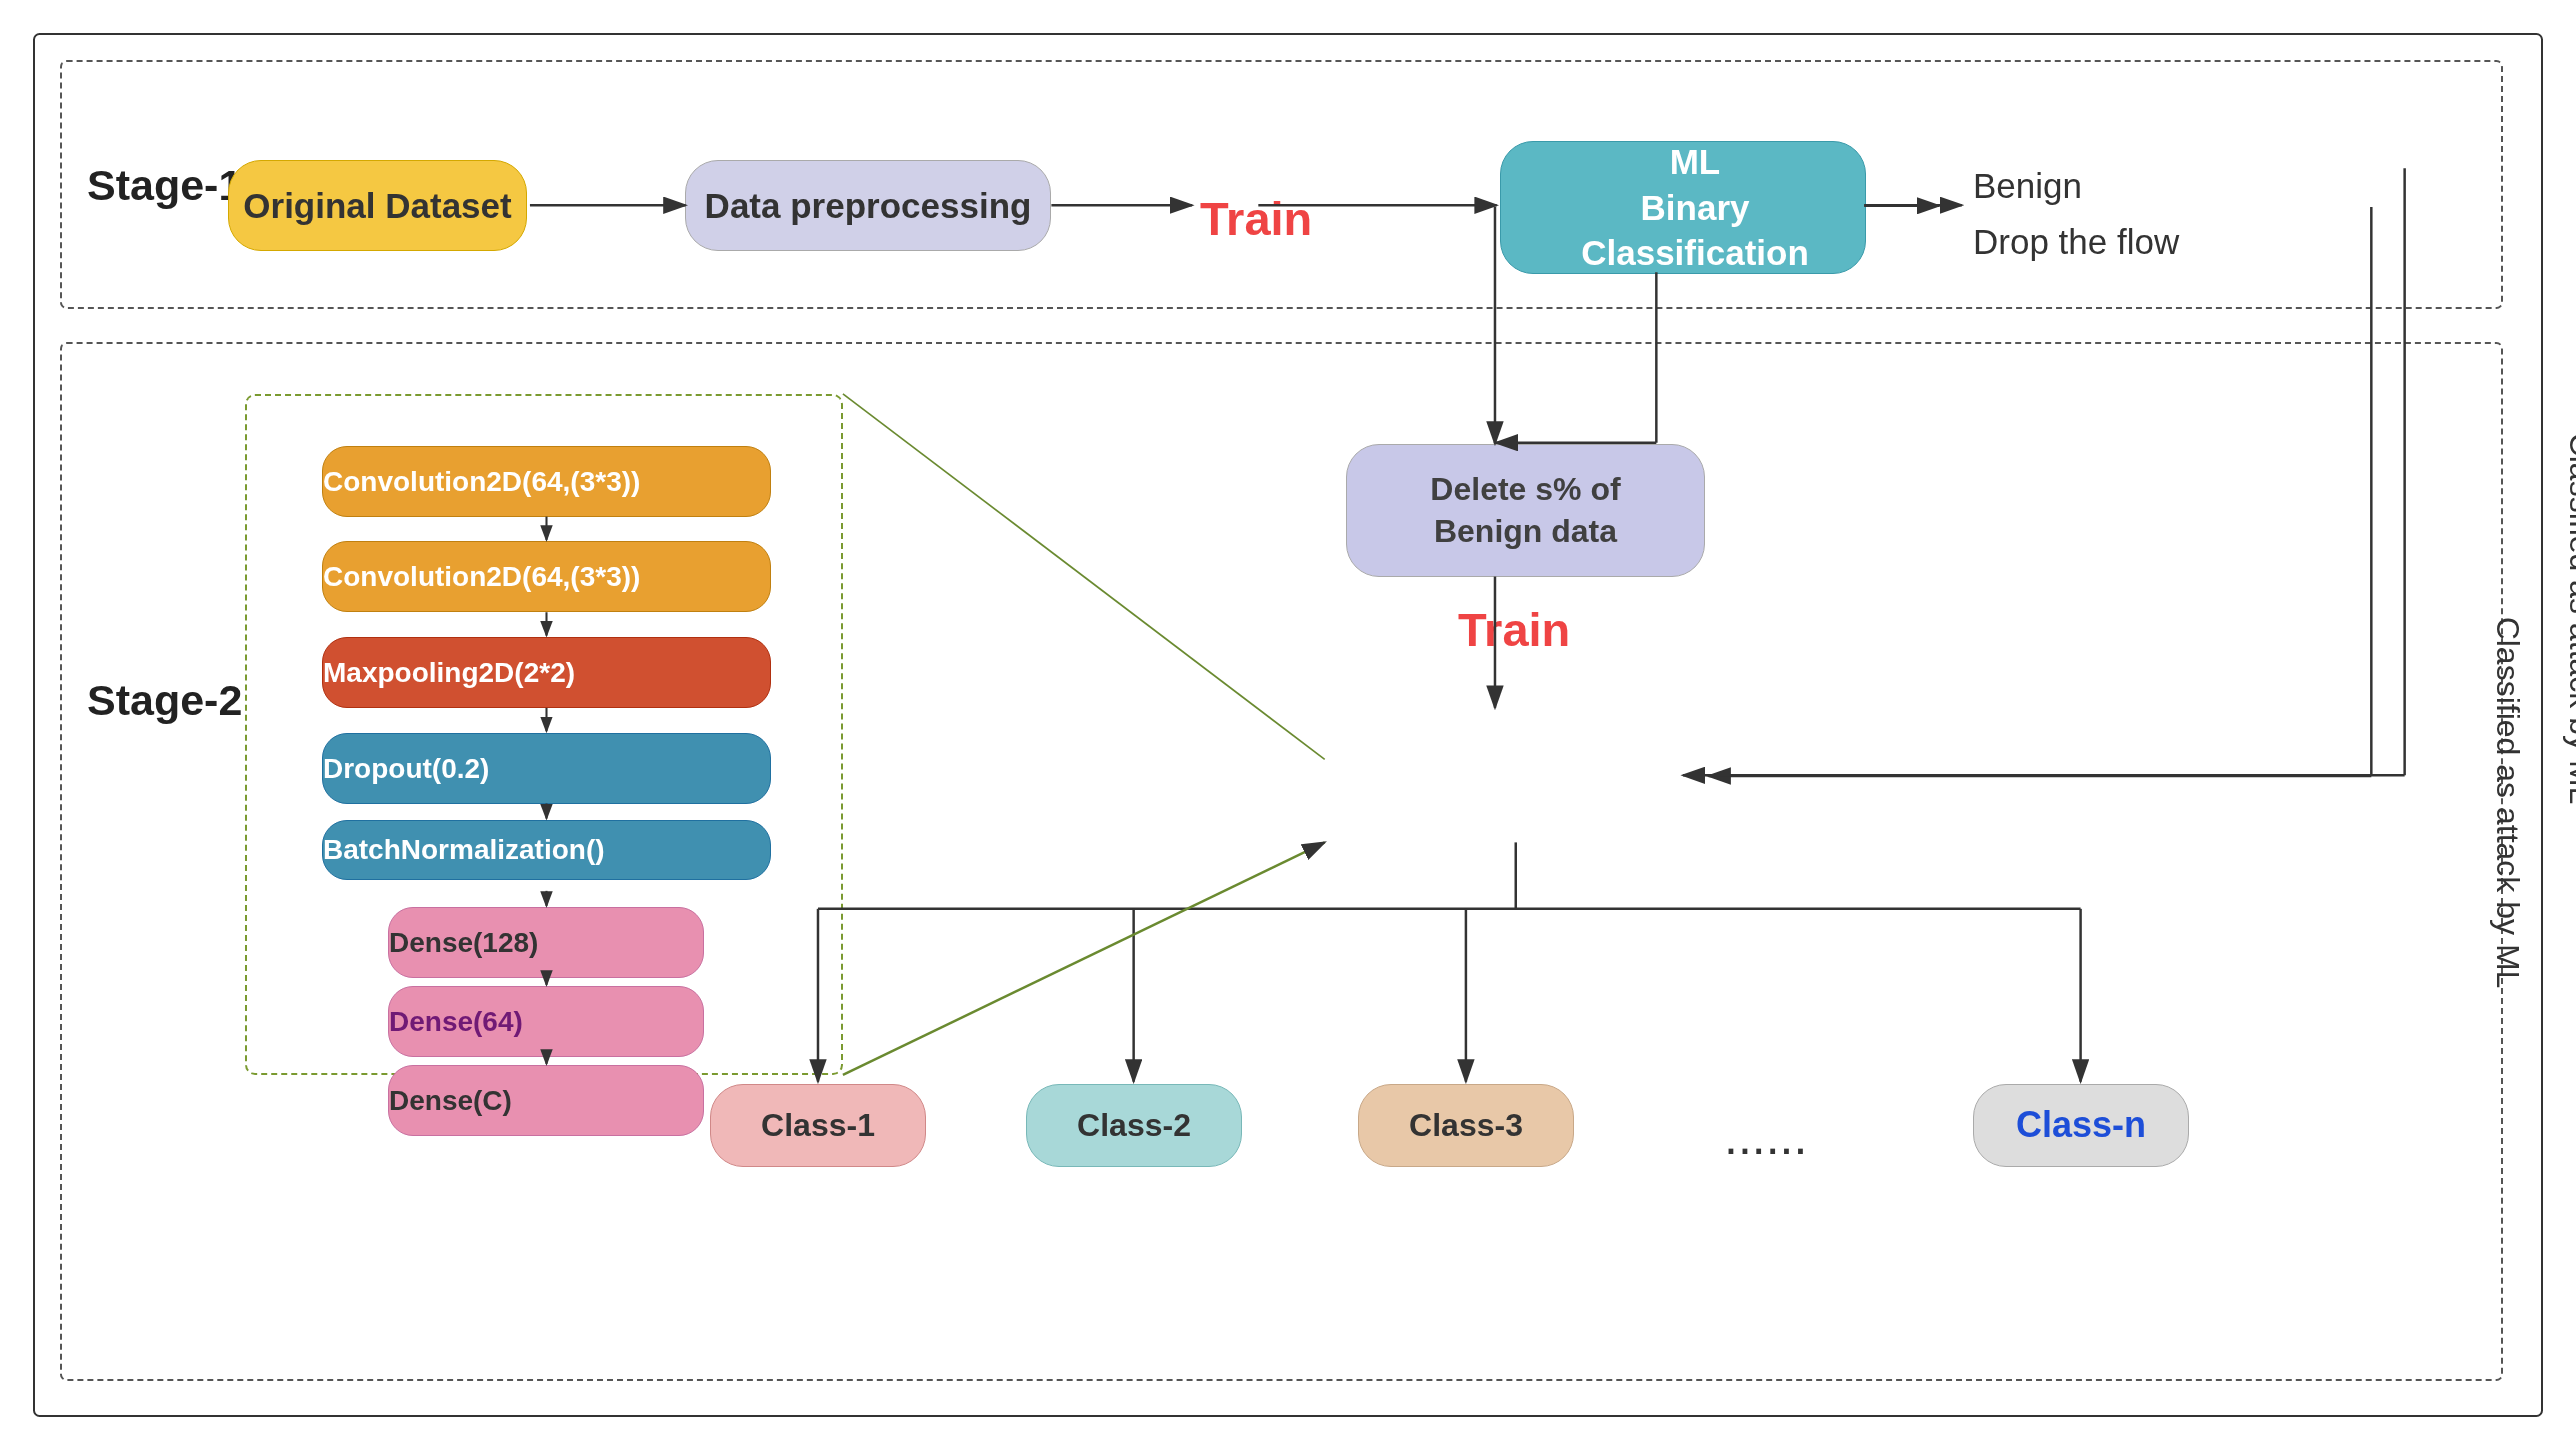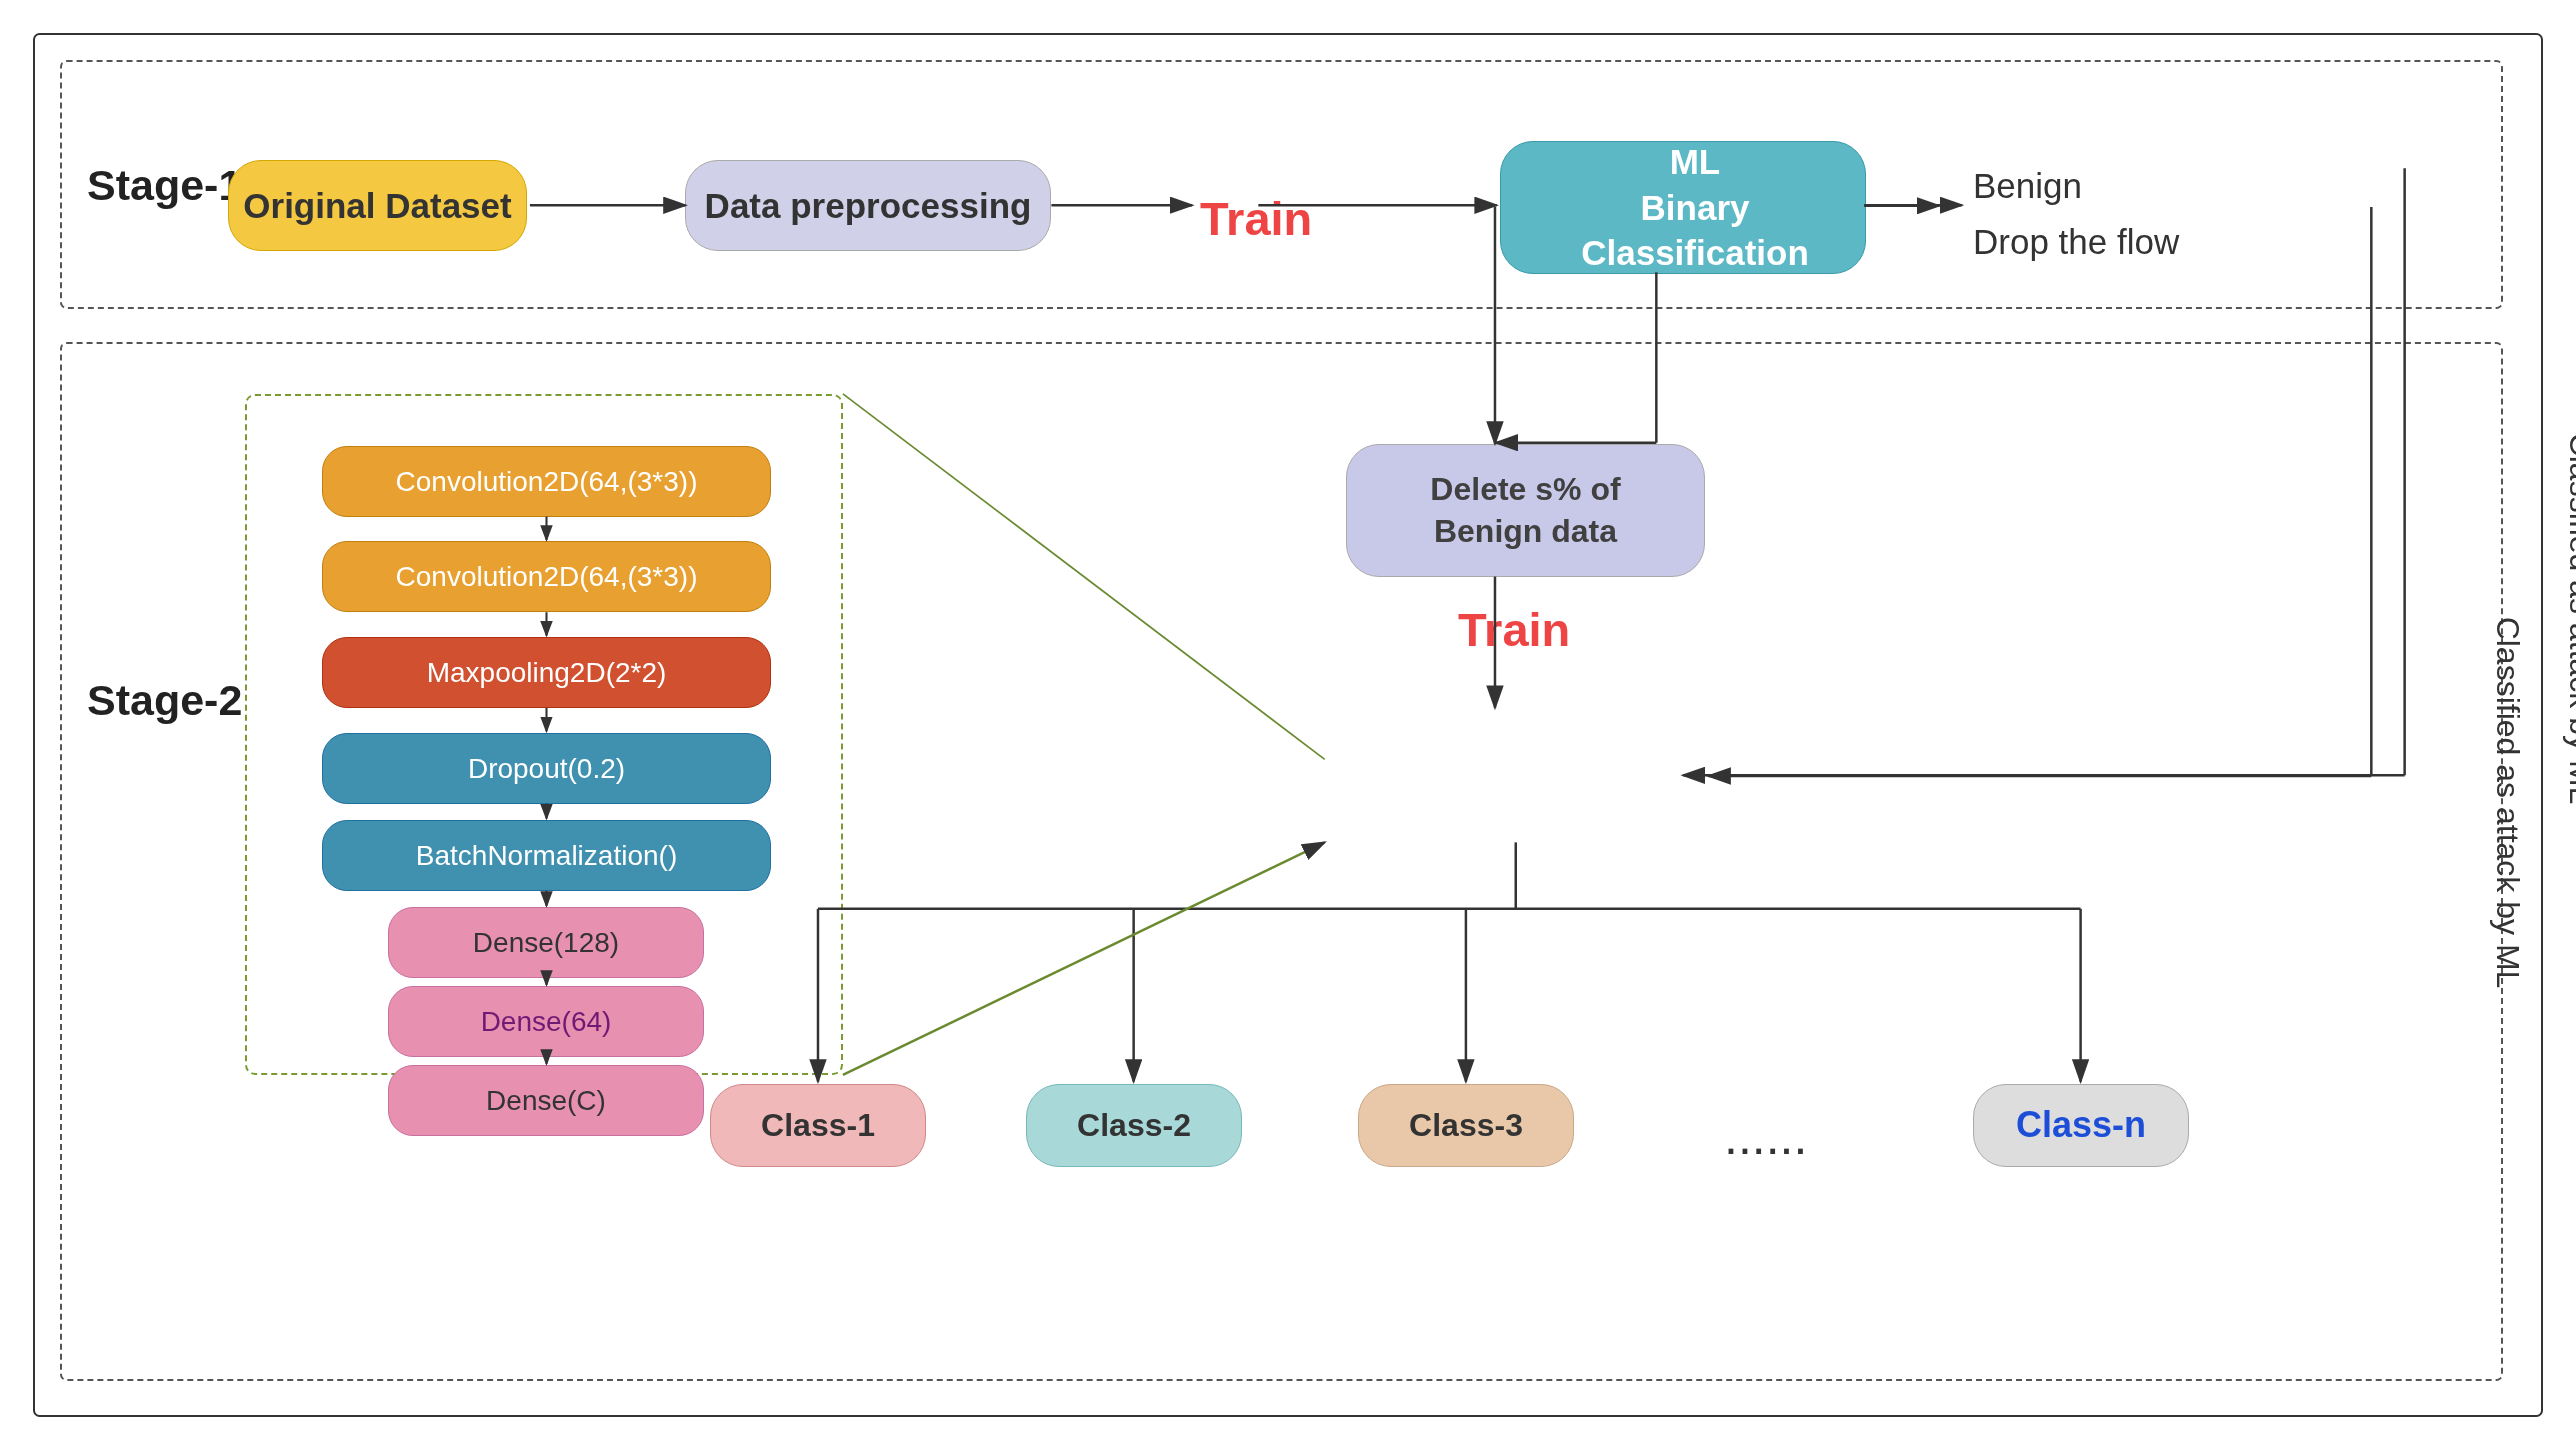--- a/index.html
+++ b/index.html
@@ -193,24 +193,24 @@
       border-radius: 10px;
       background: transparent;
     }
 
     
     .cnn-node {
       position: absolute;
       border-radius: 25px;
       display: flex;
       align-items: center;
-      justify-content: center;
+      justify-content: flex-start;
       text-align: center;
       font-size: 28px;
-      font-weight: 400;
+      font-weight: 700;
       color: #fff;
     }
 
     .cnn-conv1 {
       background: #e8a030;
       border: 1.7px solid #c08010;
       width: 449px;
       height: 71px;
       top: 50px;
       left: 75px;
@@ -240,21 +240,21 @@
       width: 449px;
       height: 71px;
       top: 337px;
       left: 75px;
     }
 
     .cnn-batchnorm {
       background: #4090b0;
       border: 1.7px solid #2070a0;
       width: 449px;
-      height: 71px;
+      height: 60px;
       top: 424px;
       left: 75px;
     }
 
     .cnn-dense128 {
       background: #e890b0;
       border: 1.7px solid #c870a0;
       width: 316px;
       height: 71px;
       top: 511px;

